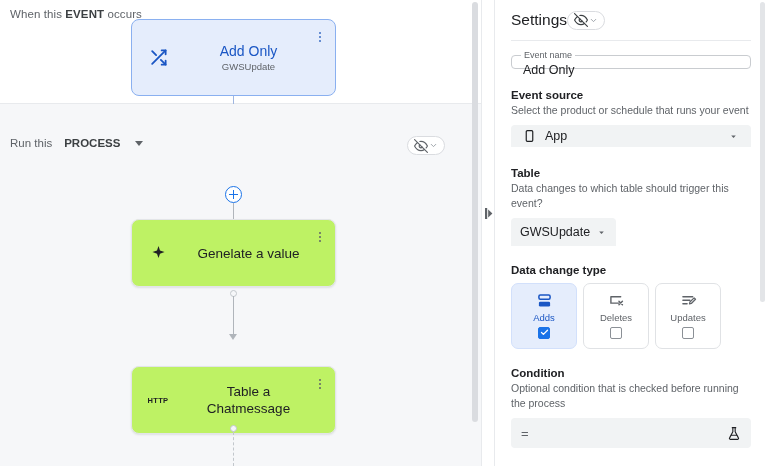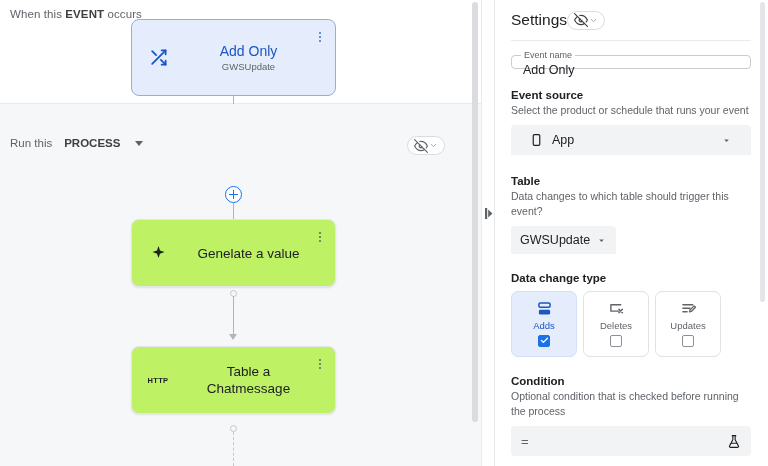--- a/index.html
+++ b/index.html
@@ -80,21 +80,21 @@
     display: flex; align-items: center;
   }
   .card.event {
     left: 131px; top: 19px; height: 77px;
     background: #e5edfc;
     border: 1px solid #8ab0f0;
     box-shadow: none;
   }
   .card.step { left: 131px; height: 68px; }
   #card-generate { top: 219px; }
-  #card-http { top: 346px; }
+  #card-http { top: 366px; }
 
   .card-icon {
     width: 52px;
     display: flex; align-items: center; justify-content: center;
     flex: 0 0 52px;
   }
   .card-body {
     flex: 1;
     padding-right: 22px;
     text-align: center;
@@ -251,25 +251,25 @@
     margin-bottom: 2px;
   }
   .field-help {
     font-size: 10.5px;
     color: #5f6368;
     line-height: 15px;
     margin-bottom: 7px;
   }
 
   .select-full {
-    height: 30px;
+    height: 22px;
     background: #f1f3f4;
     border-radius: 4px 4px 0 0;
     display: flex; align-items: center;
-    padding: 0 19px;
+    padding: 0 12px;
     gap: 9px;
     margin-bottom: 20px;
     cursor: pointer;
   }
   .select-full .sel-text { font-size: 12.5px; color: #202124; flex: 1; }
   .select-inline {
     display: inline-flex; align-items: center; gap: 6px;
     height: 28px;
     background: #f1f3f4;
     border-radius: 4px 4px 0 0;

